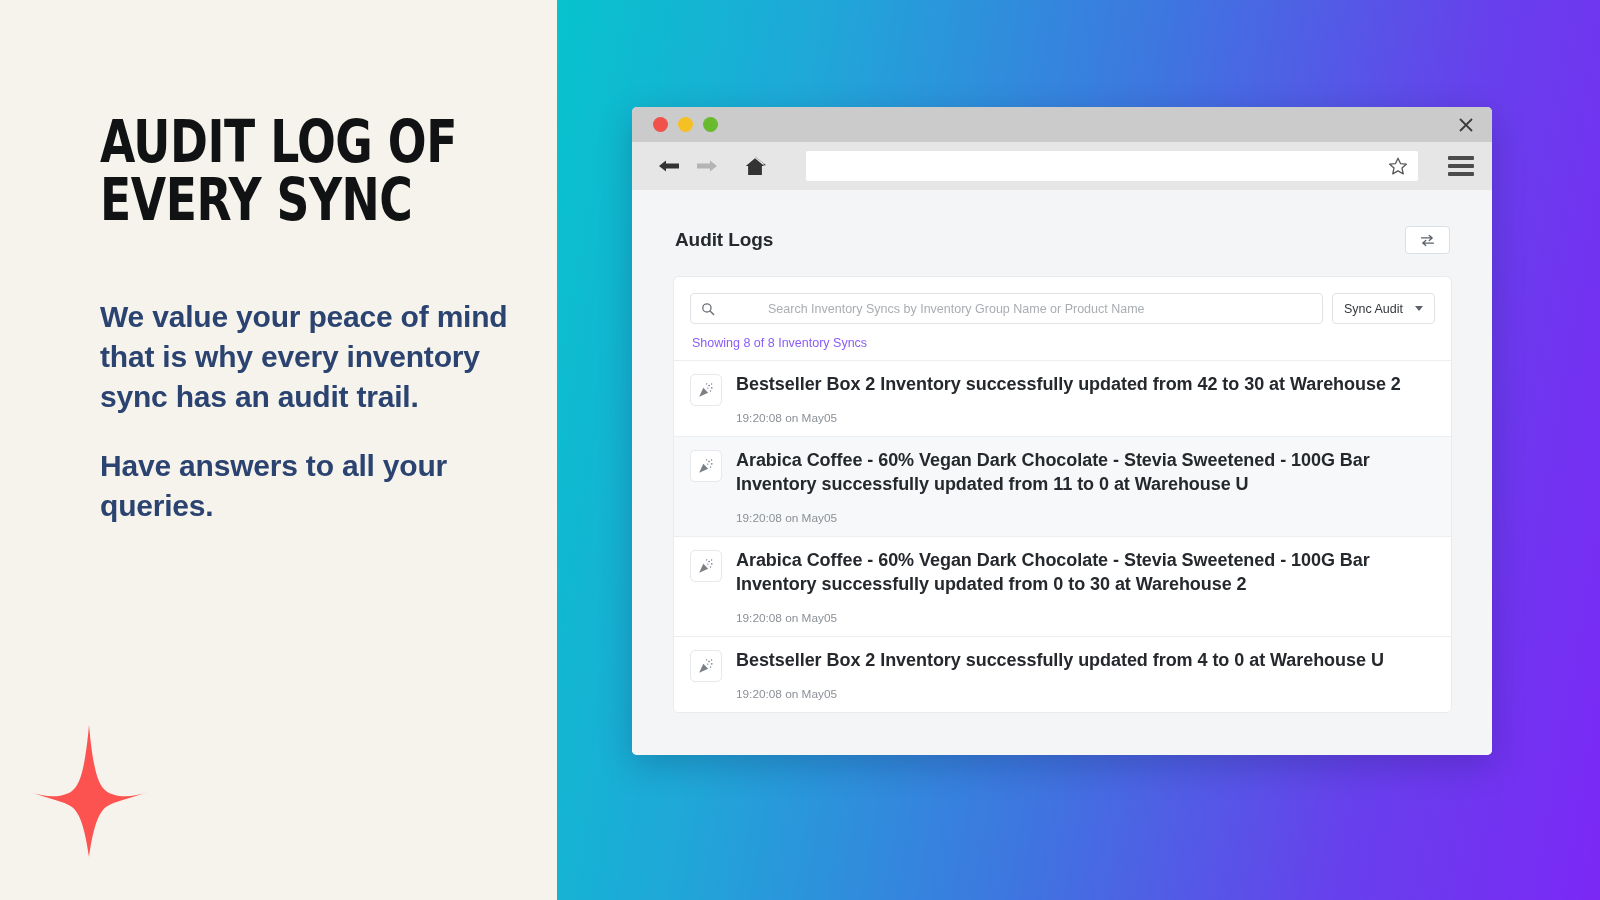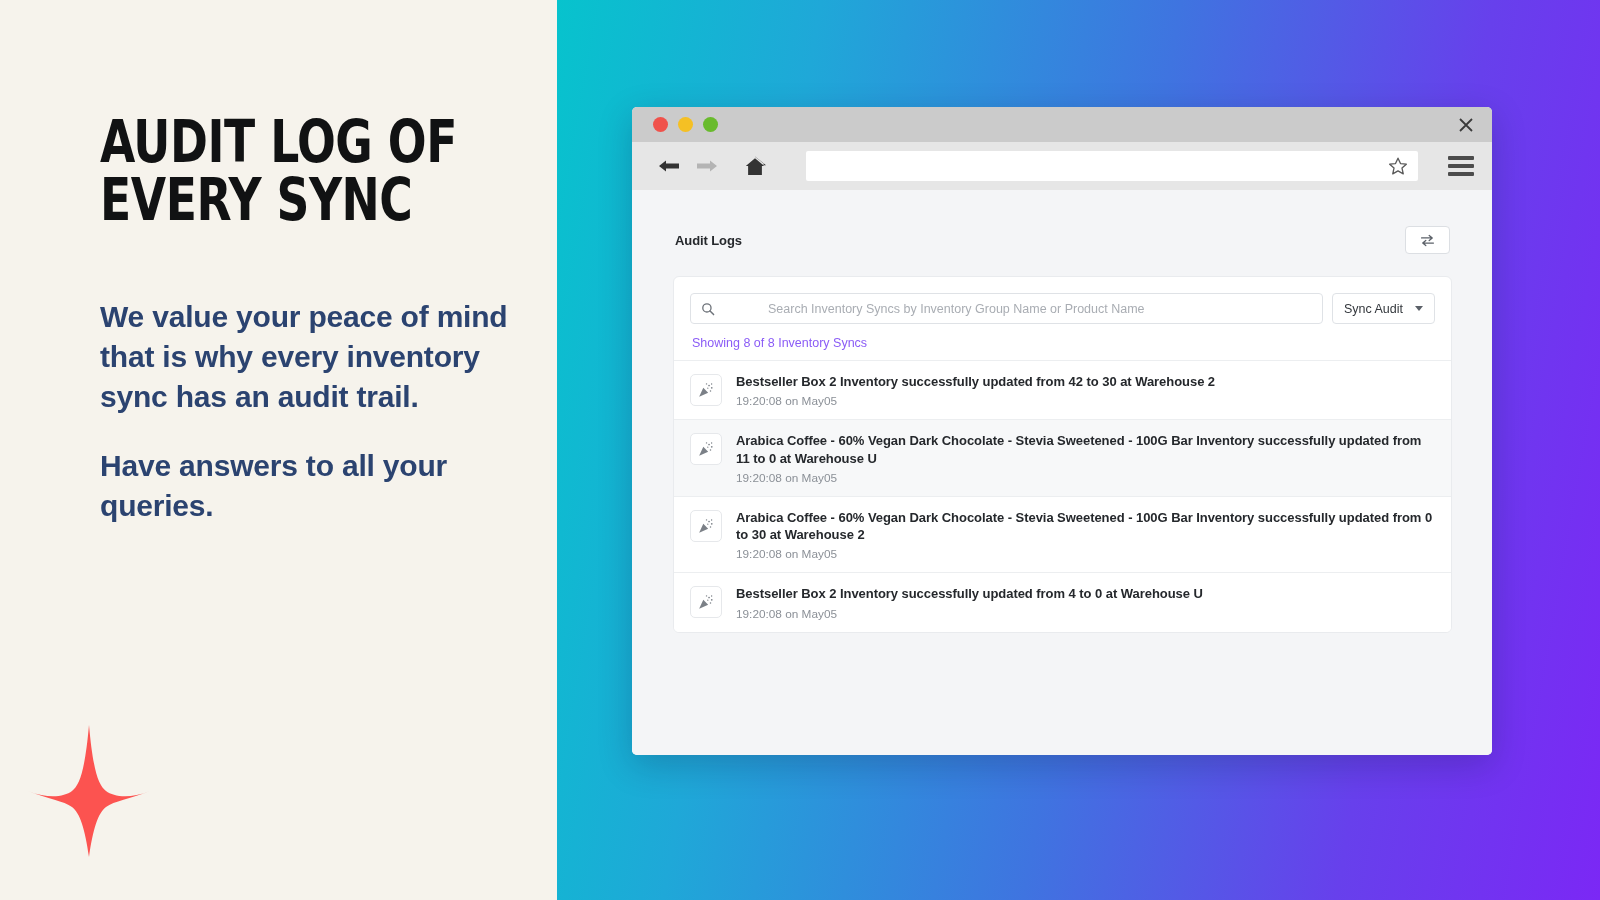--- a/index.html
+++ b/index.html
@@ -133,21 +133,21 @@
 
   
   .page-head {
     display: flex;
     align-items: center;
     justify-content: space-between;
     padding: 0 2px 0 2px;
     margin-bottom: 22px;
   }
   .page-title {
-    font-size: 13px;
+    font-size: 19px;
     font-weight: 700;
     color: #25282c;
     letter-spacing: -0.1px;
   }
   .sync-btn {
     width: 45px; height: 28px;
     background: #ffffff;
     border: 1px solid #dcdfe3;
     border-radius: 4px;
     display: flex; align-items: center; justify-content: center;
@@ -223,28 +223,28 @@
     flex: 0 0 auto;
     width: 32px; height: 32px;
     background: #ffffff;
     border: 1px solid #e6e8eb;
     border-radius: 5px;
     display: flex; align-items: center; justify-content: center;
     margin-top: 1px;
   }
   .log-body { flex: 1; min-width: 0; }
   .log-msg {
-    font-size: 13px;
+    font-size: 18px;
     font-weight: 700;
     color: #25282c;
     line-height: 1.33;
     letter-spacing: -0.05px;
   }
   .log-time {
-    margin-top: 4px;
+    margin-top: 14px;
     font-size: 11.8px;
     color: #8b9097;
   }
 </style>
 </head>
 <body>
 
 <div id="stage">
 
   <div class="left-panel">

